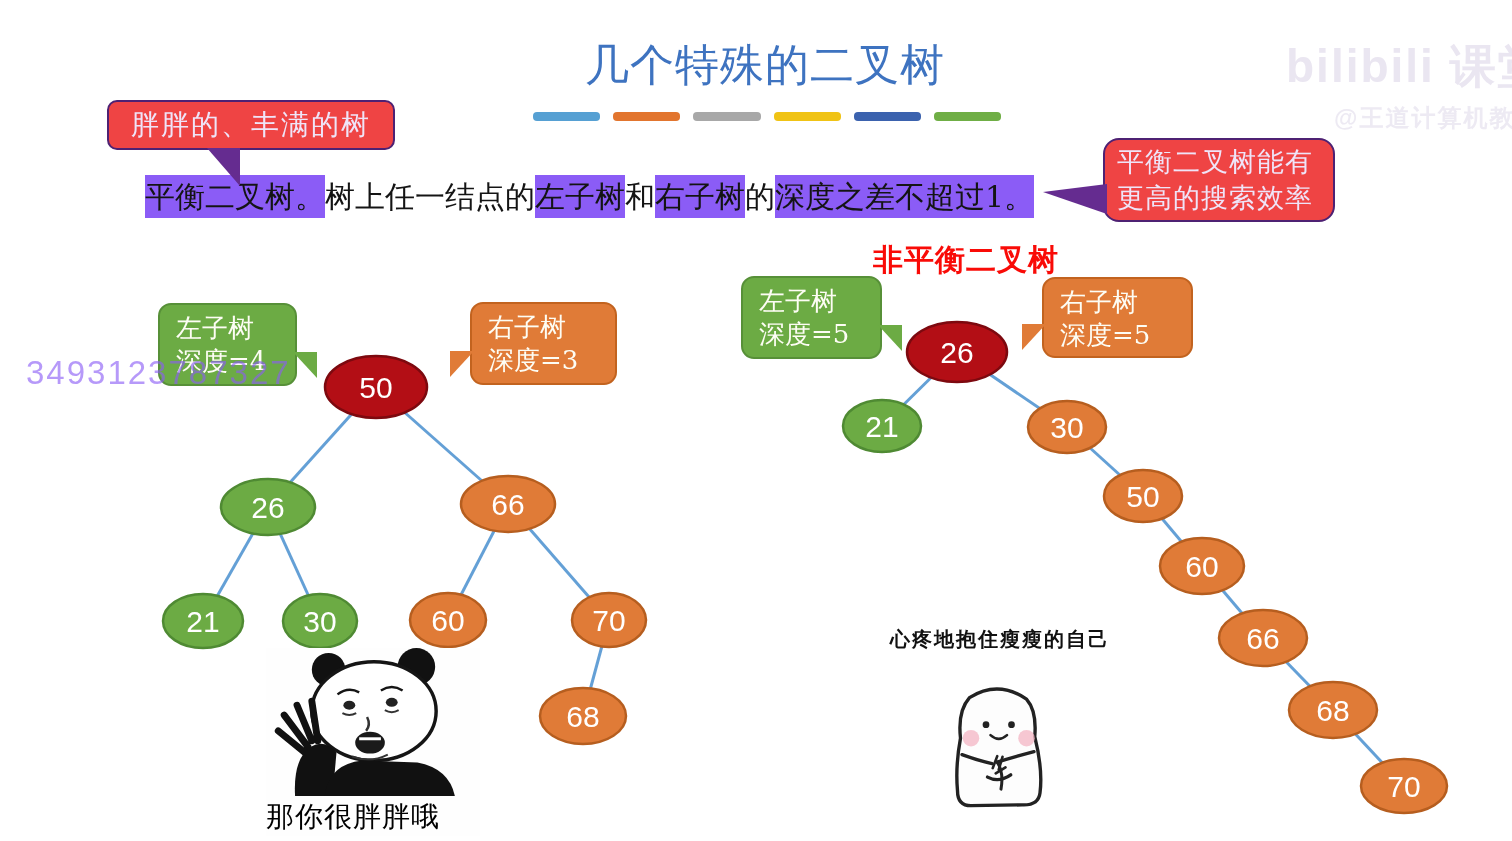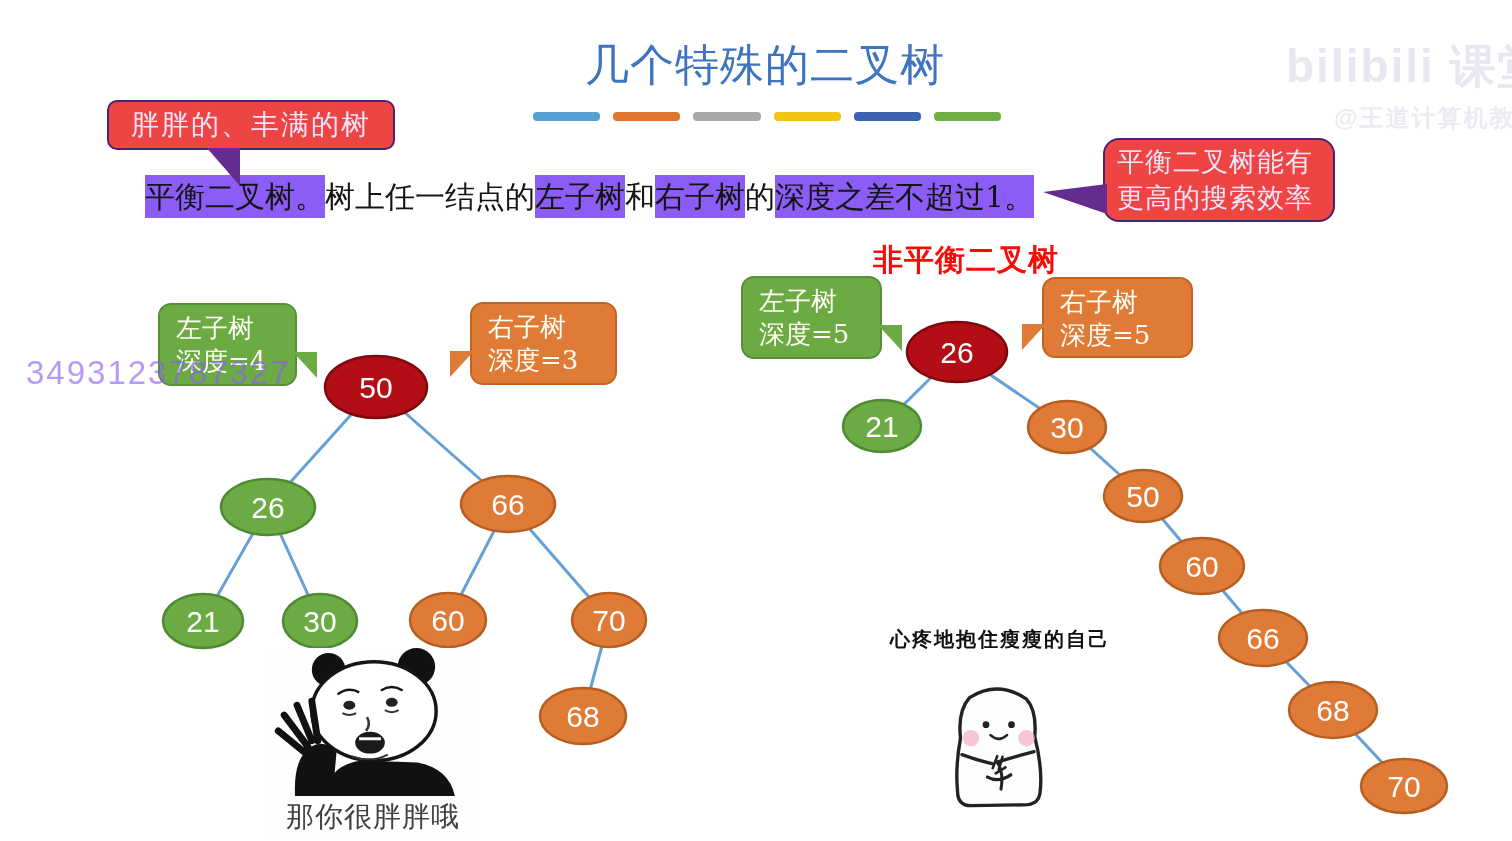--- a/index.html
+++ b/index.html
@@ -64,21 +64,21 @@
   #rt-green{left:741px;top:276px;width:121px;height:72px;}
   #rt-orange{left:1042px;top:277px;width:131px;height:70px;}
 
   
   #tree-layer{position:absolute;left:0;top:0;z-index:1;}
   .node-text{fill:#ffffff;font-family:"Liberation Sans",sans-serif;font-size:30px;}
 
   
   #panda-meme{position:absolute;left:266px;top:648px;width:214px;z-index:2;background:#fefefe;}
   #panda-svg{display:block;width:214px;height:148px;}
-  #panda-caption{margin-top:2px;text-align:center;font-size:28px;color:#404040;
+  #panda-caption{margin-top:2px;text-align:left;font-size:28px;color:#000000;
                  font-family:"DejaVu Serif",serif;letter-spacing:1px;white-space:nowrap;}
   #ghost-meme{position:absolute;left:890px;top:626px;width:216px;z-index:2;}
   #ghost-caption{text-align:center;font-size:20px;font-weight:bold;color:#111;
                  letter-spacing:2px;white-space:nowrap;font-family:"Liberation Sans",sans-serif;}
   #ghost-svg{display:block;margin:2px auto 0;width:150px;height:182px;}
 </style>
 </head>
 <body>
 
 <div id="canvas">

